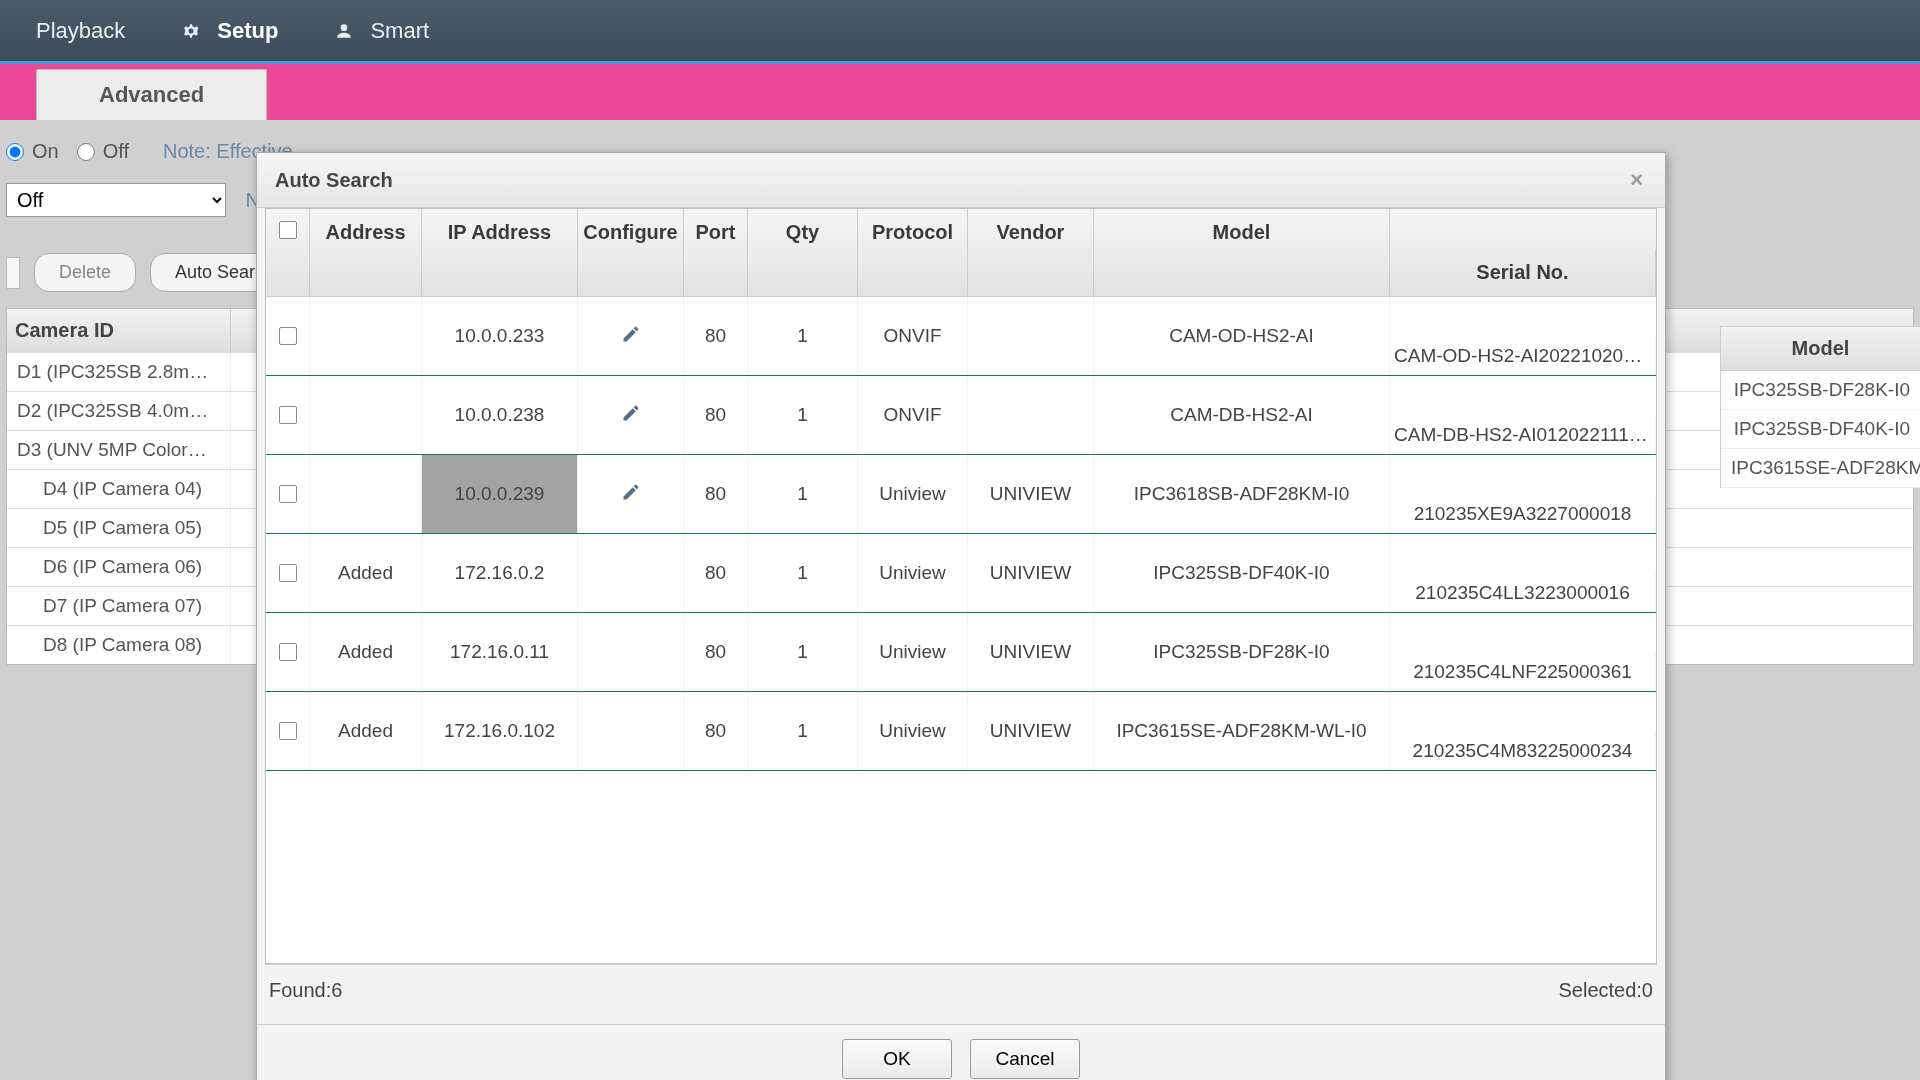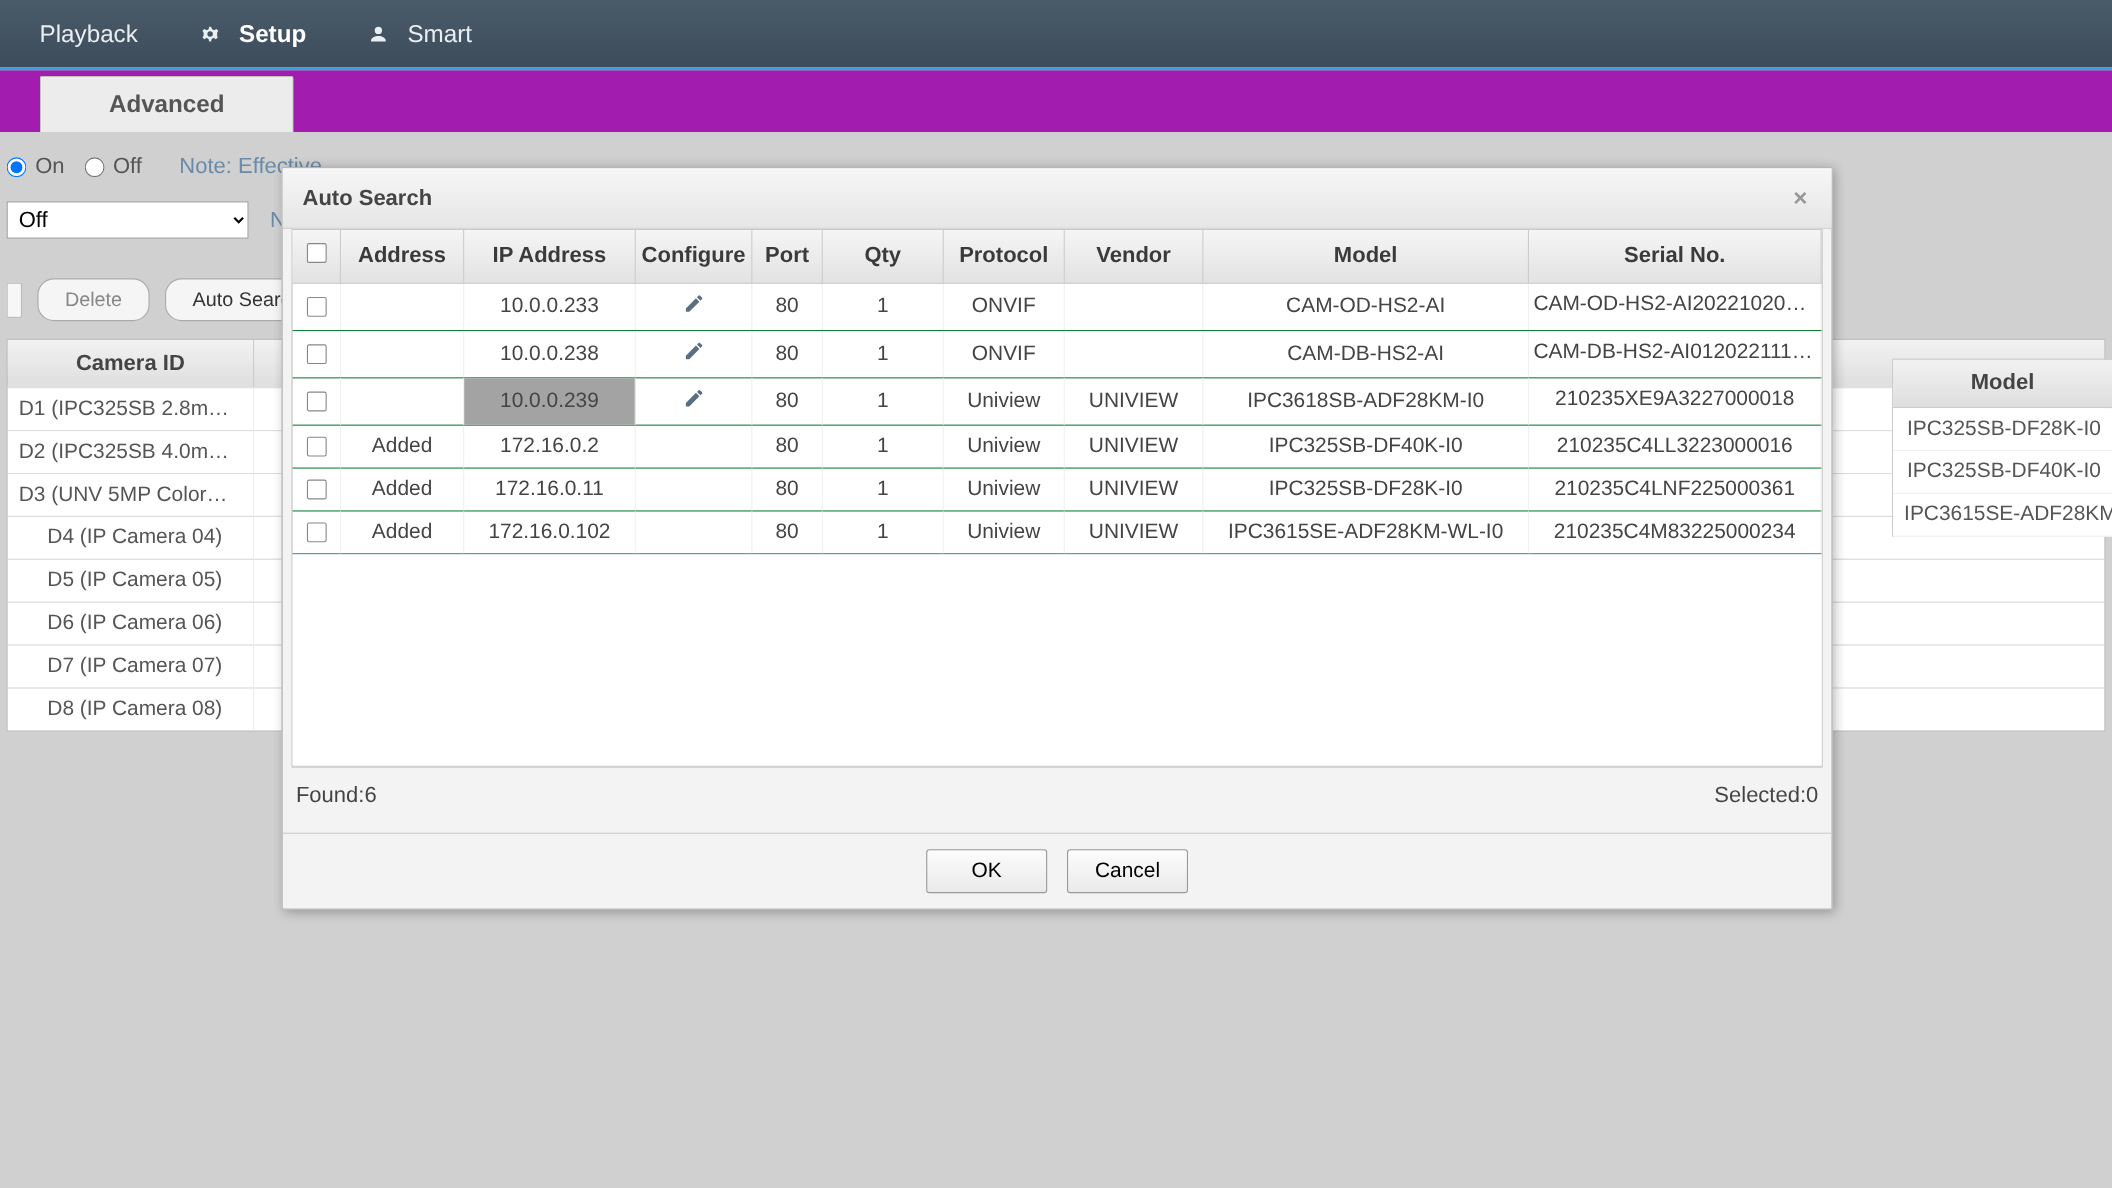--- a/index.html
+++ b/index.html
@@ -42,21 +42,21 @@
   width: 20px;
   height: 20px;
   display: inline-flex;
   align-items: center;
   justify-content: center;
 }
 .gear-icon svg, .person-icon svg { fill: #e8eef2; }
 
 
 .subnav {
-  background: #a21caf;
+  background: #ec4899;
   padding: 6px 0 0 36px;
   height: 56px;
   display: flex;
   align-items: flex-end;
 }
 .subnav-tab {
   background: #ececec;
   border: 1px solid #bfbfbf;
   border-bottom: none;
   padding: 12px 62px;
@@ -107,21 +107,20 @@
 }
 .bg-table .hdr {
   background: linear-gradient(to bottom, #f2f2f2, #dedede);
   display: flex;
 }
 .bg-table .hdr div {
   padding: 10px 8px;
   font-size: 20px;
   font-weight: 600;
   color: #444;
-  text-align: center;
   border-right: 1px solid #ccc;
 }
 .bg-table .row {
   display: flex;
   border-top: 1px solid #ddd;
   background: #fff;
 }
 .bg-table .row div {
   padding: 8px 10px;
   font-size: 19px;
@@ -225,21 +224,21 @@
 }
 .c-chk { width: 44px; }
 .c-status { width: 112px; }
 .c-ip { width: 156px; }
 .c-conf { width: 106px; }
 .c-port { width: 64px; }
 .c-qty { width: 110px; }
 .c-proto { width: 110px; }
 .c-vendor { width: 126px; }
 .c-model { width: 296px; }
-.c-serial { flex: 1; }
+.c-serial { flex: 1; margin-top: 40px; }
 .dt-row .c-serial { white-space: nowrap; overflow: hidden; text-overflow: ellipsis; display: block; text-align: center; }
 .highlight { background: #a3a3a3; }
 .chk {
   width: 18px;
   height: 18px;
   border: 1px solid #888;
   background: #fff;
   border-radius: 2px;
   display: inline-block;
 }

